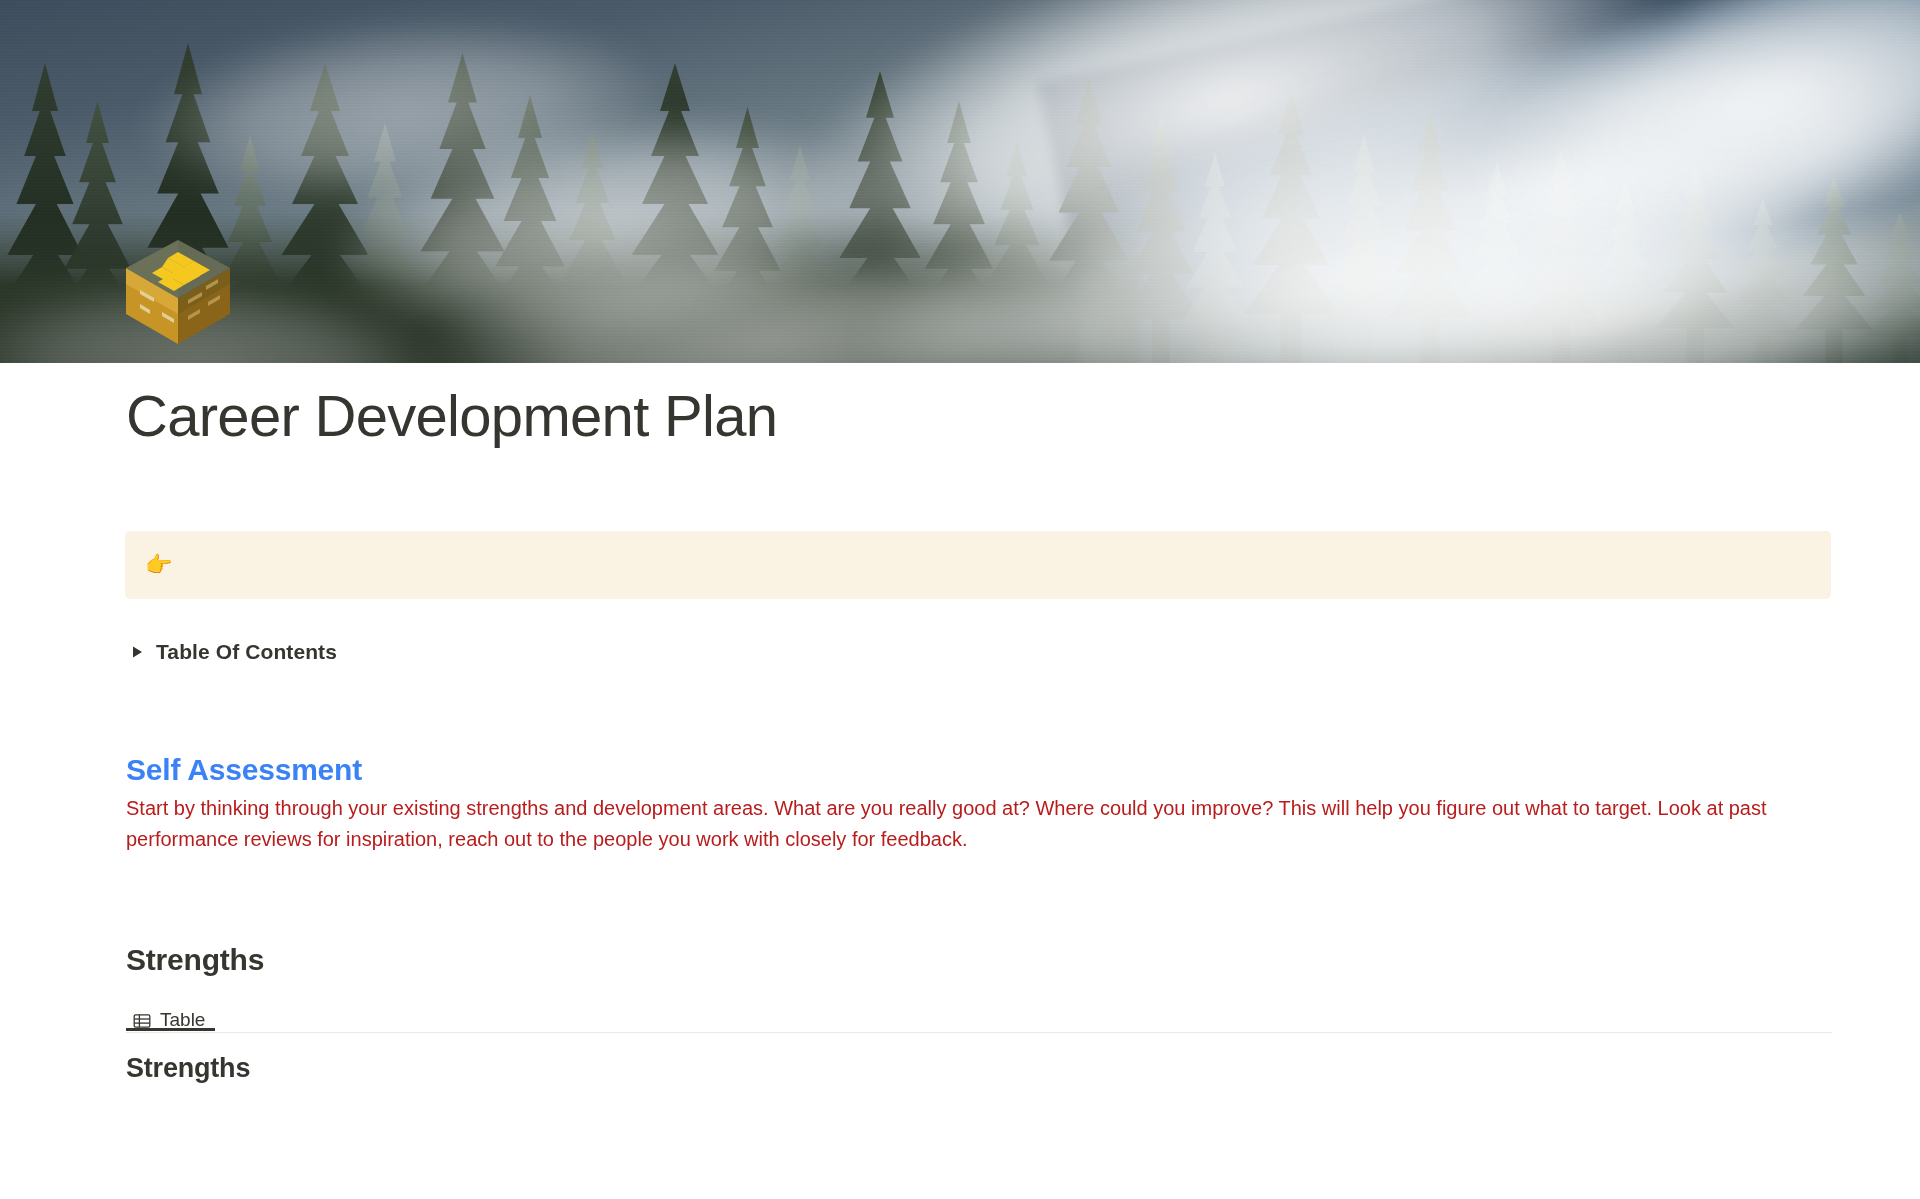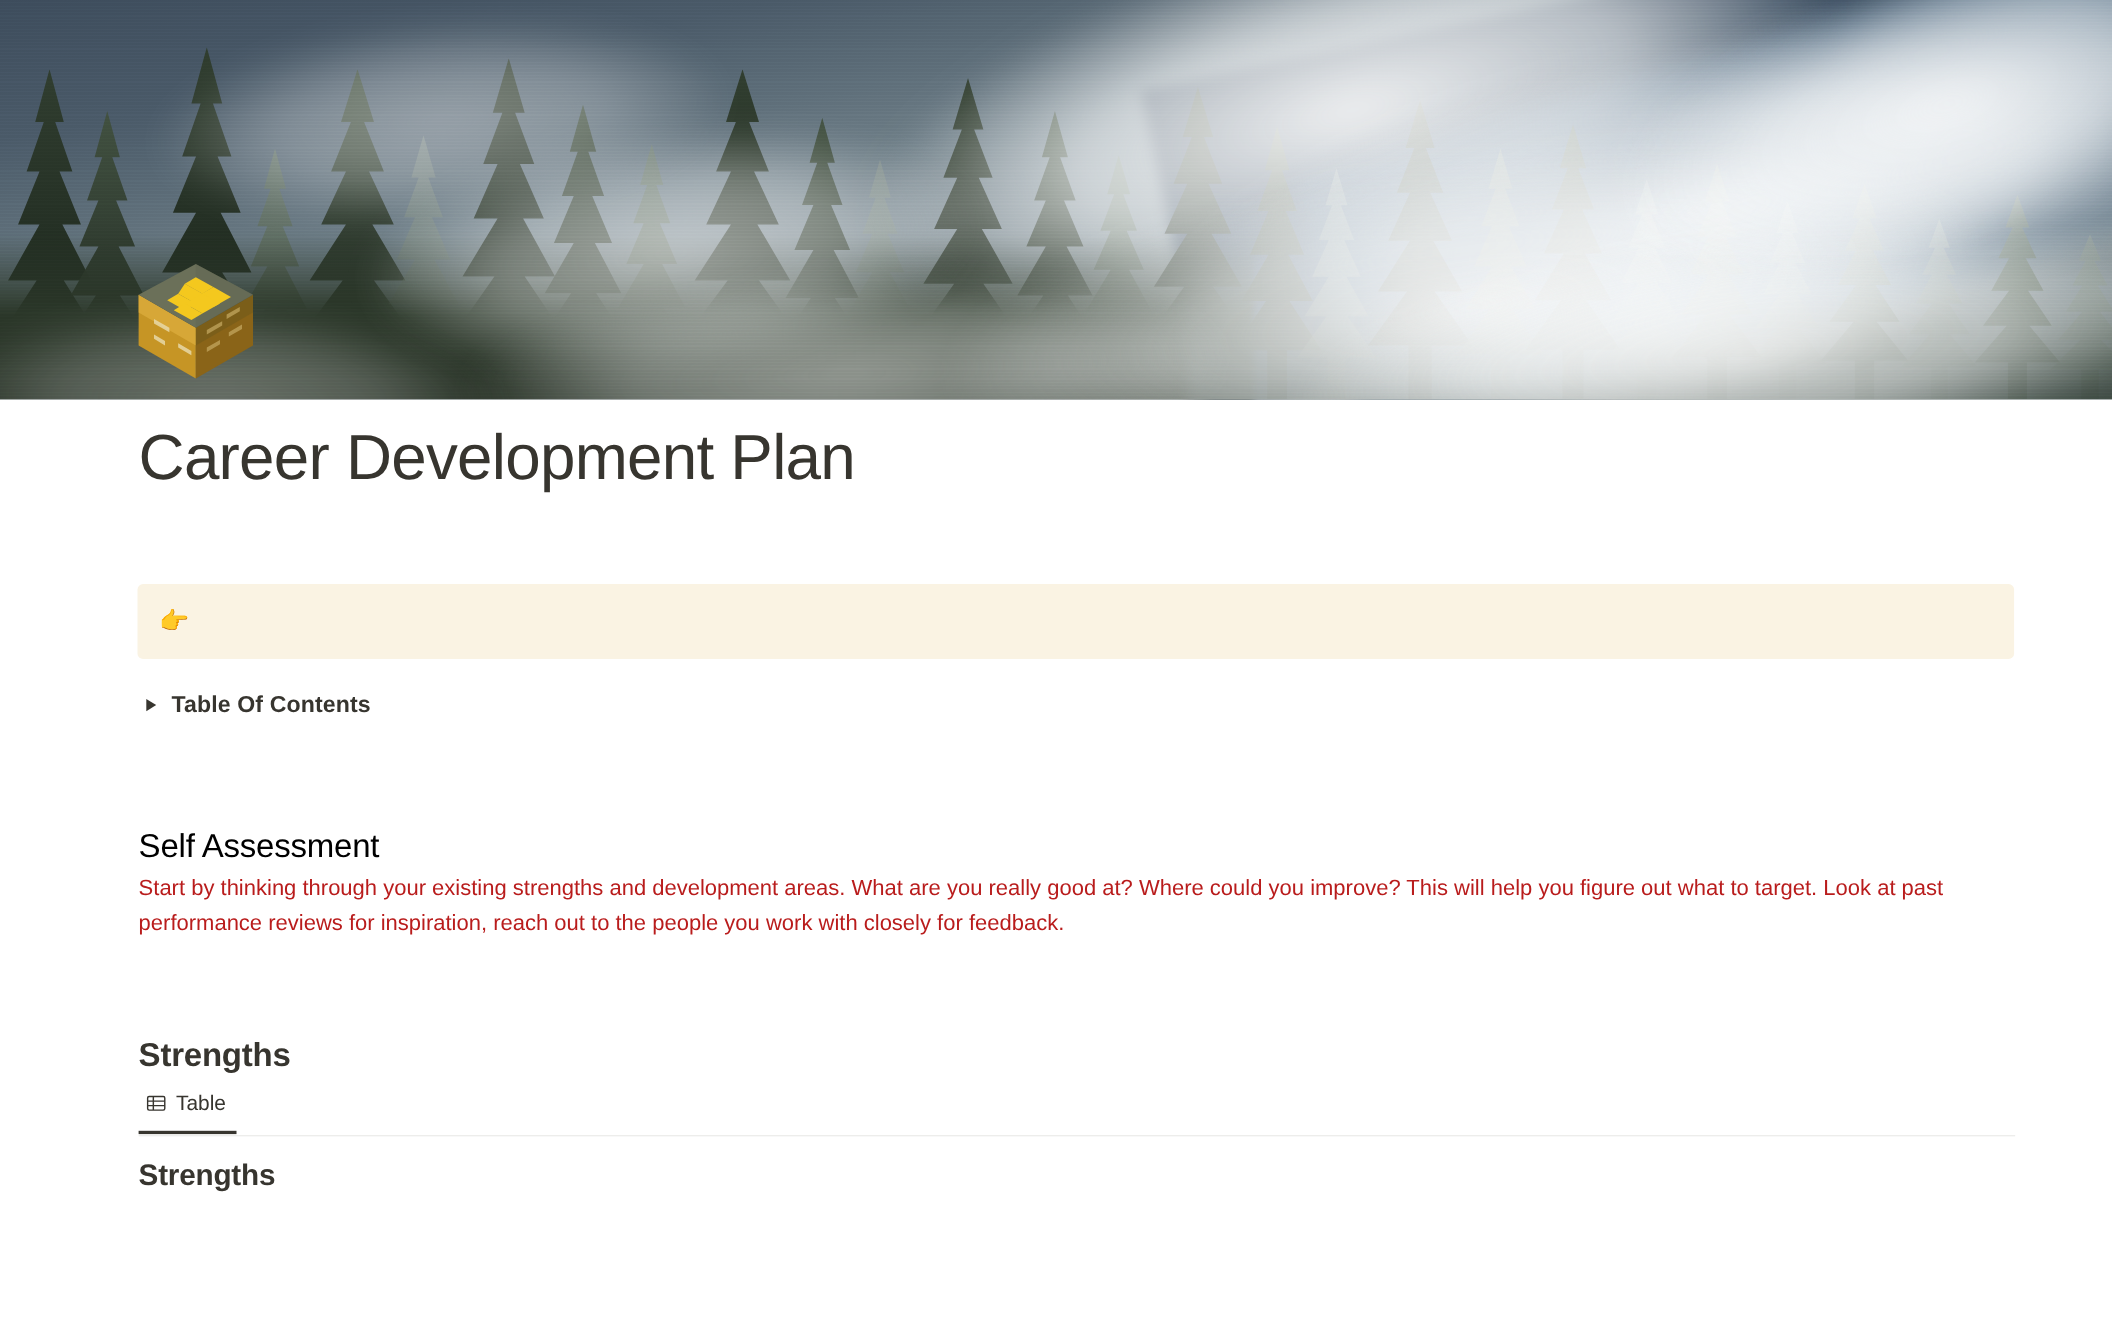--- a/index.html
+++ b/index.html
@@ -175,21 +175,21 @@
   }
   .callout-text {
     font-size: 20px;
     color: #37352f;
     line-height: 1.5;
   }
 
   .toc-toggle {
     position: absolute;
     left: 128px;
-    top: 261px;
+    top: 272px;
     display: flex;
     align-items: center;
     height: 34px;
   }
   .toc-arrow {
     width: 18px;
     height: 18px;
     display: flex;
     align-items: center;
     justify-content: center;
@@ -204,22 +204,22 @@
     font-weight: 700;
     color: #37352f;
     letter-spacing: 0.1px;
   }
 
   .h2-self {
     position: absolute;
     left: 126px;
     top: 390px;
     font-size: 30px;
-    font-weight: 400;
-    color: #000000;
+    font-weight: 700;
+    color: #3b82f6;
     letter-spacing: -0.2px;
   }
 
   .paragraph {
     position: absolute;
     left: 126px;
     top: 430px;
     width: 1700px;
     font-size: 20px;
     line-height: 31px;
@@ -246,21 +246,21 @@
   .db-tabs-rule {
     position: absolute;
     left: 0; bottom: 0;
     width: 1706px;
     height: 1px;
     background: #e9e9e7;
   }
   .db-tab {
     position: relative;
     display: inline-flex;
-    align-items: flex-start;
+    align-items: flex-end;
     height: 38px;
     padding: 0 10px 0 6px;
     color: #37352f;
   }
   .db-tab.active::after {
     content: "";
     position: absolute;
     left: 0; bottom: 0;
     width: 100%;
     height: 3px;

